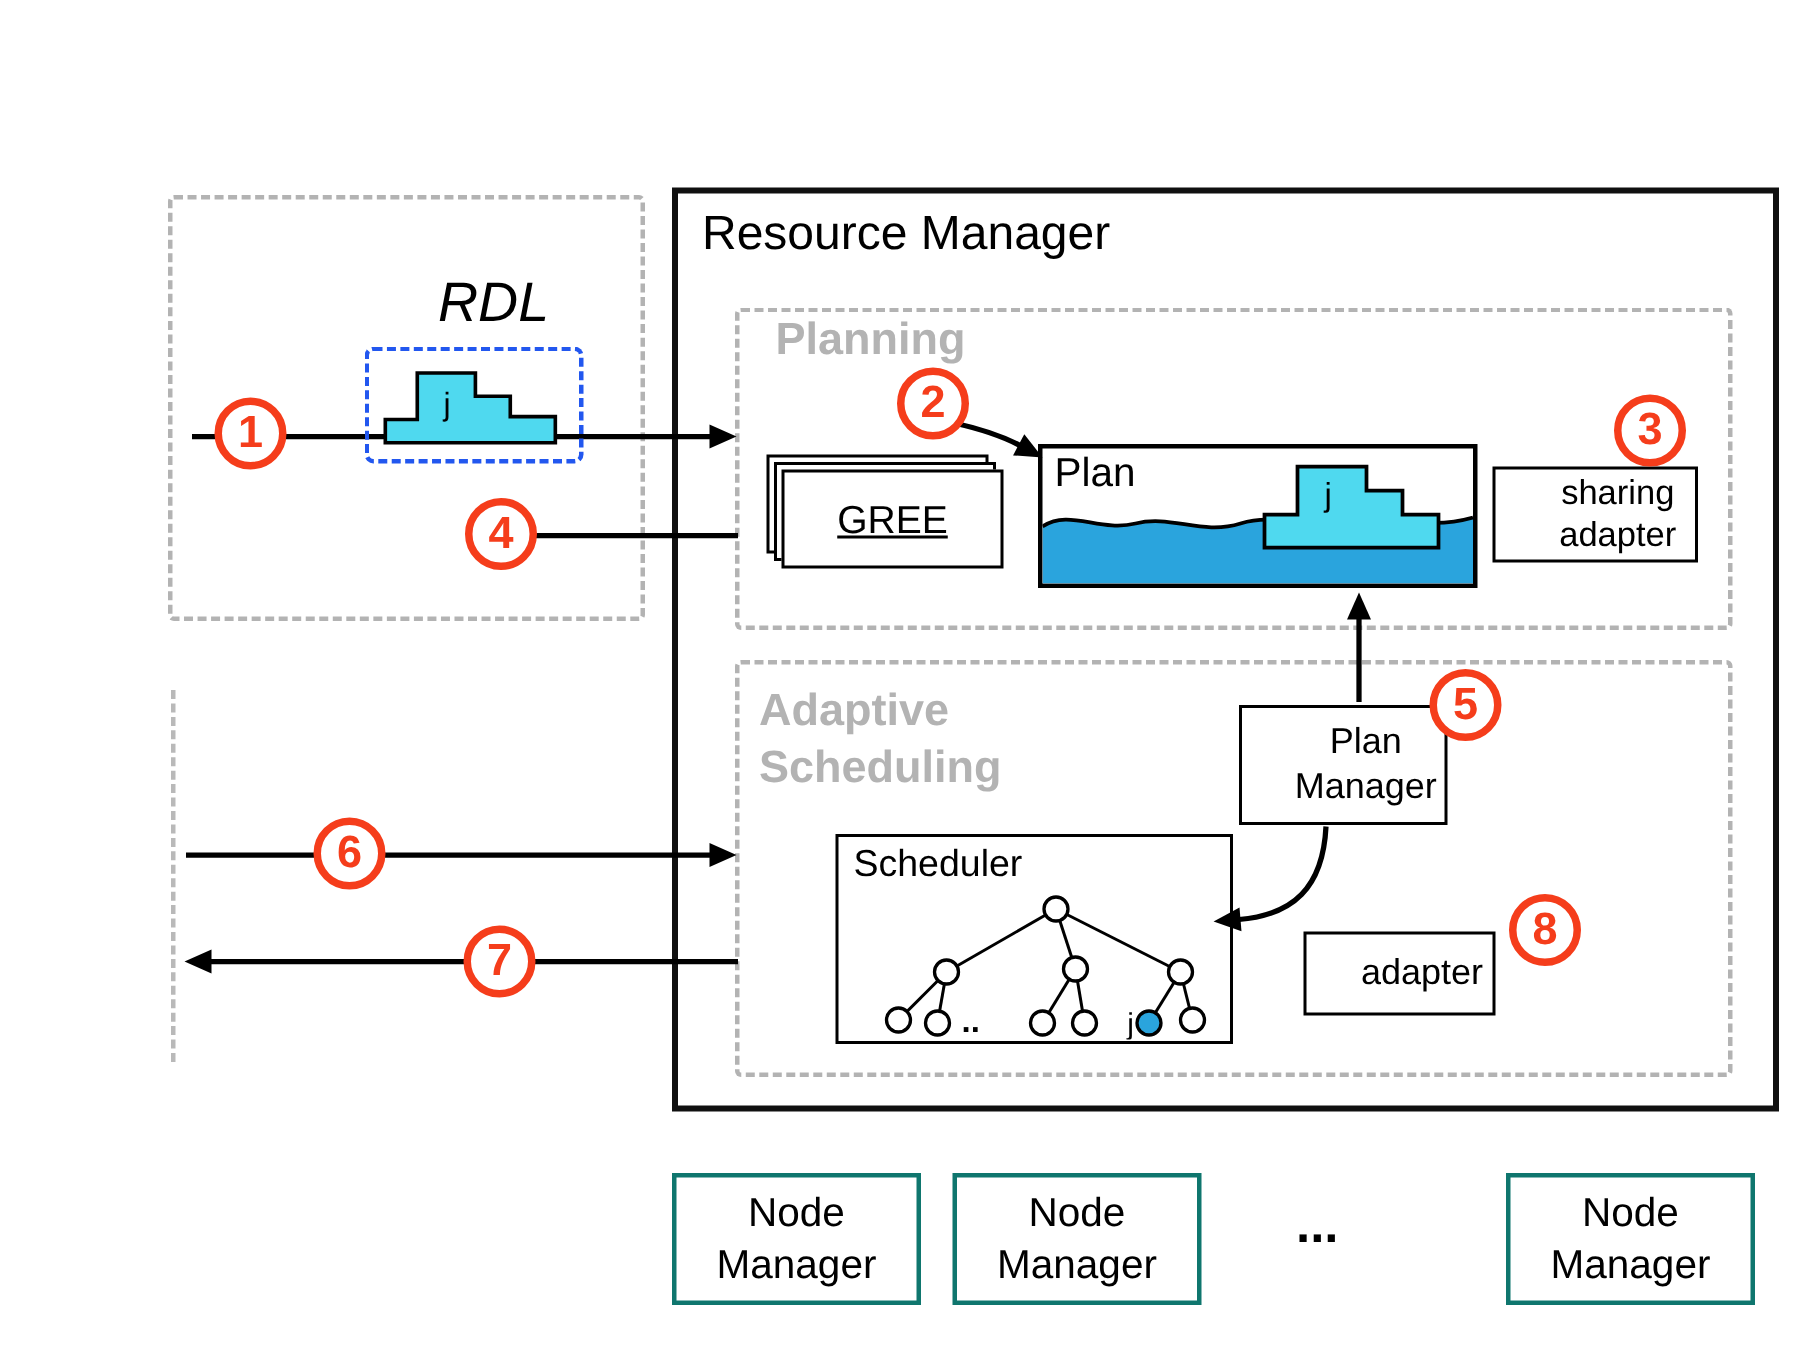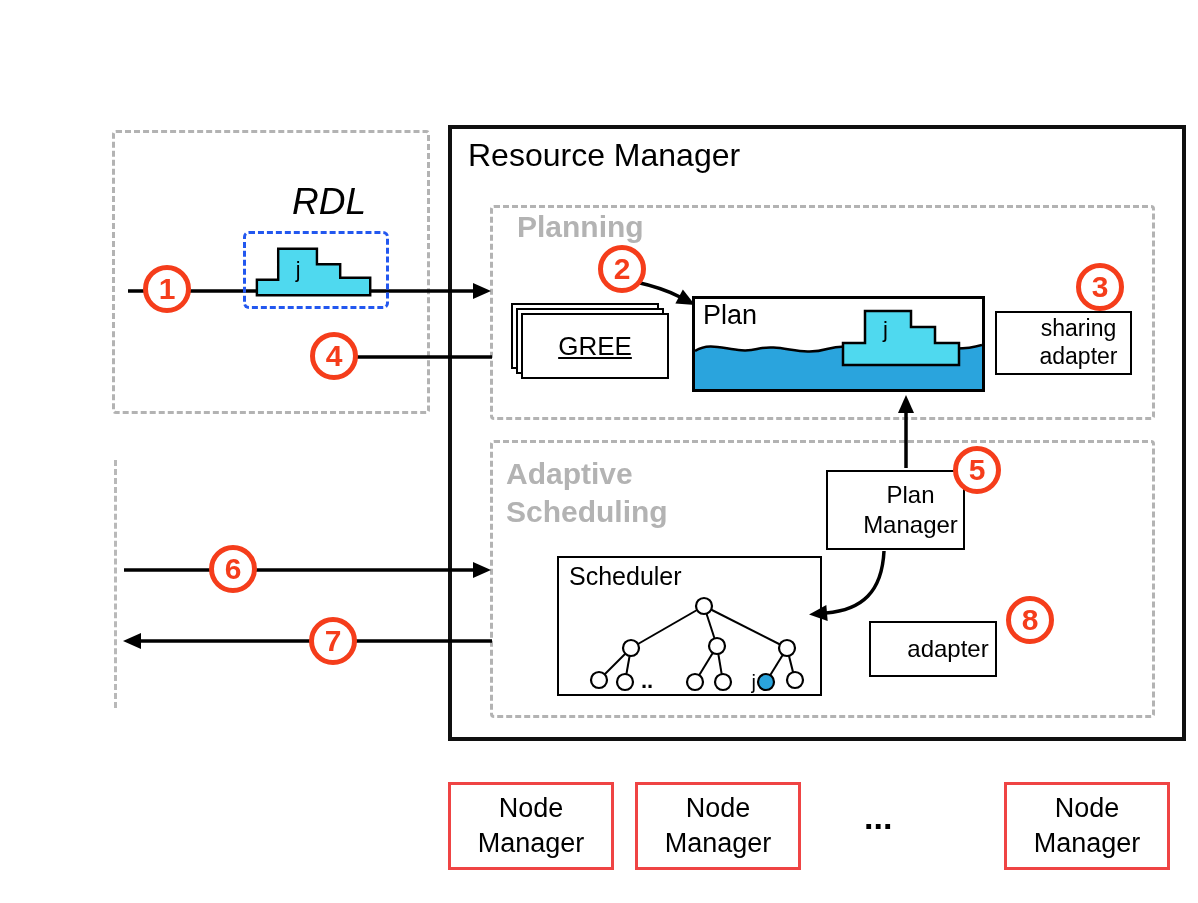--- a/index.html
+++ b/index.html
@@ -7,21 +7,21 @@
   #canvas {
     position: relative;
     width: 1198px;
     height: 903px;
     background: #ffffff;
     font-family: "Liberation Sans", sans-serif;
     color: #000;
     overflow: hidden;
   }
   .abs { position: absolute; }
-  .solid-box { border: 3px solid #ef4444; background: #fff; }
+  .solid-box { border: 3px solid #0f766e; background: #fff; }
   .thin-box { border: 2.5px solid #000; background: #fff; padding-left: 30px; }
   .dashed-gray { border: 3px dashed #b3b3b3; border-radius: 4px; }
   .gray-label { color: #b3b3b3; font-weight: bold; font-size: 30px; }
   .two-line {
     display: flex; flex-direction: column;
     align-items: center; justify-content: center;
     text-align: center;
   }
   .step-circle {
     width: 48px; height: 48px;

